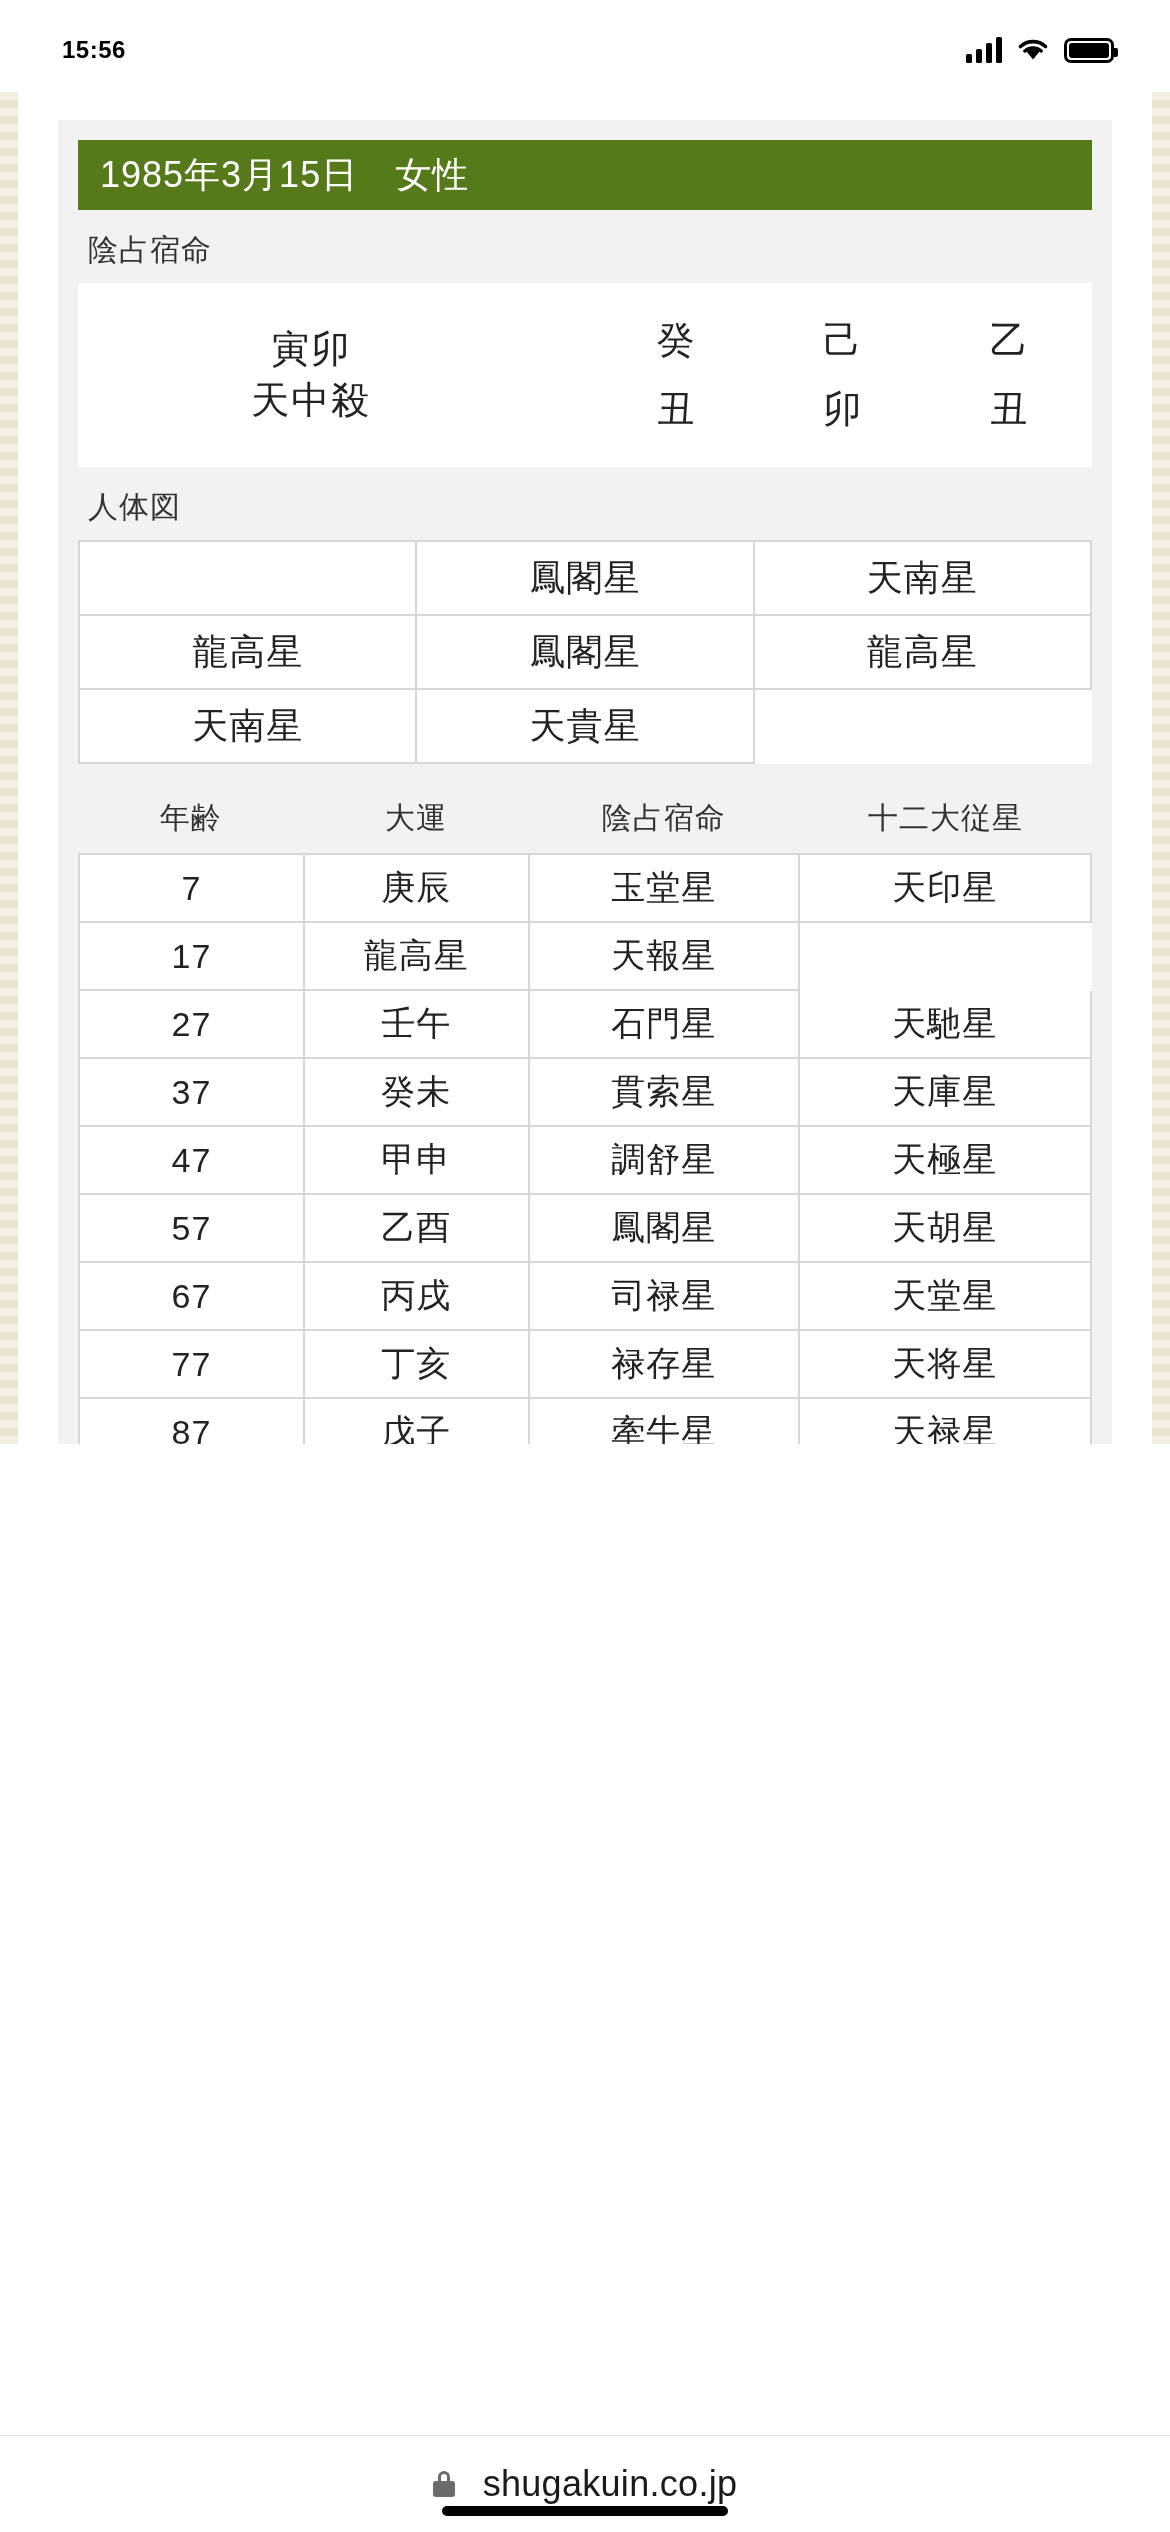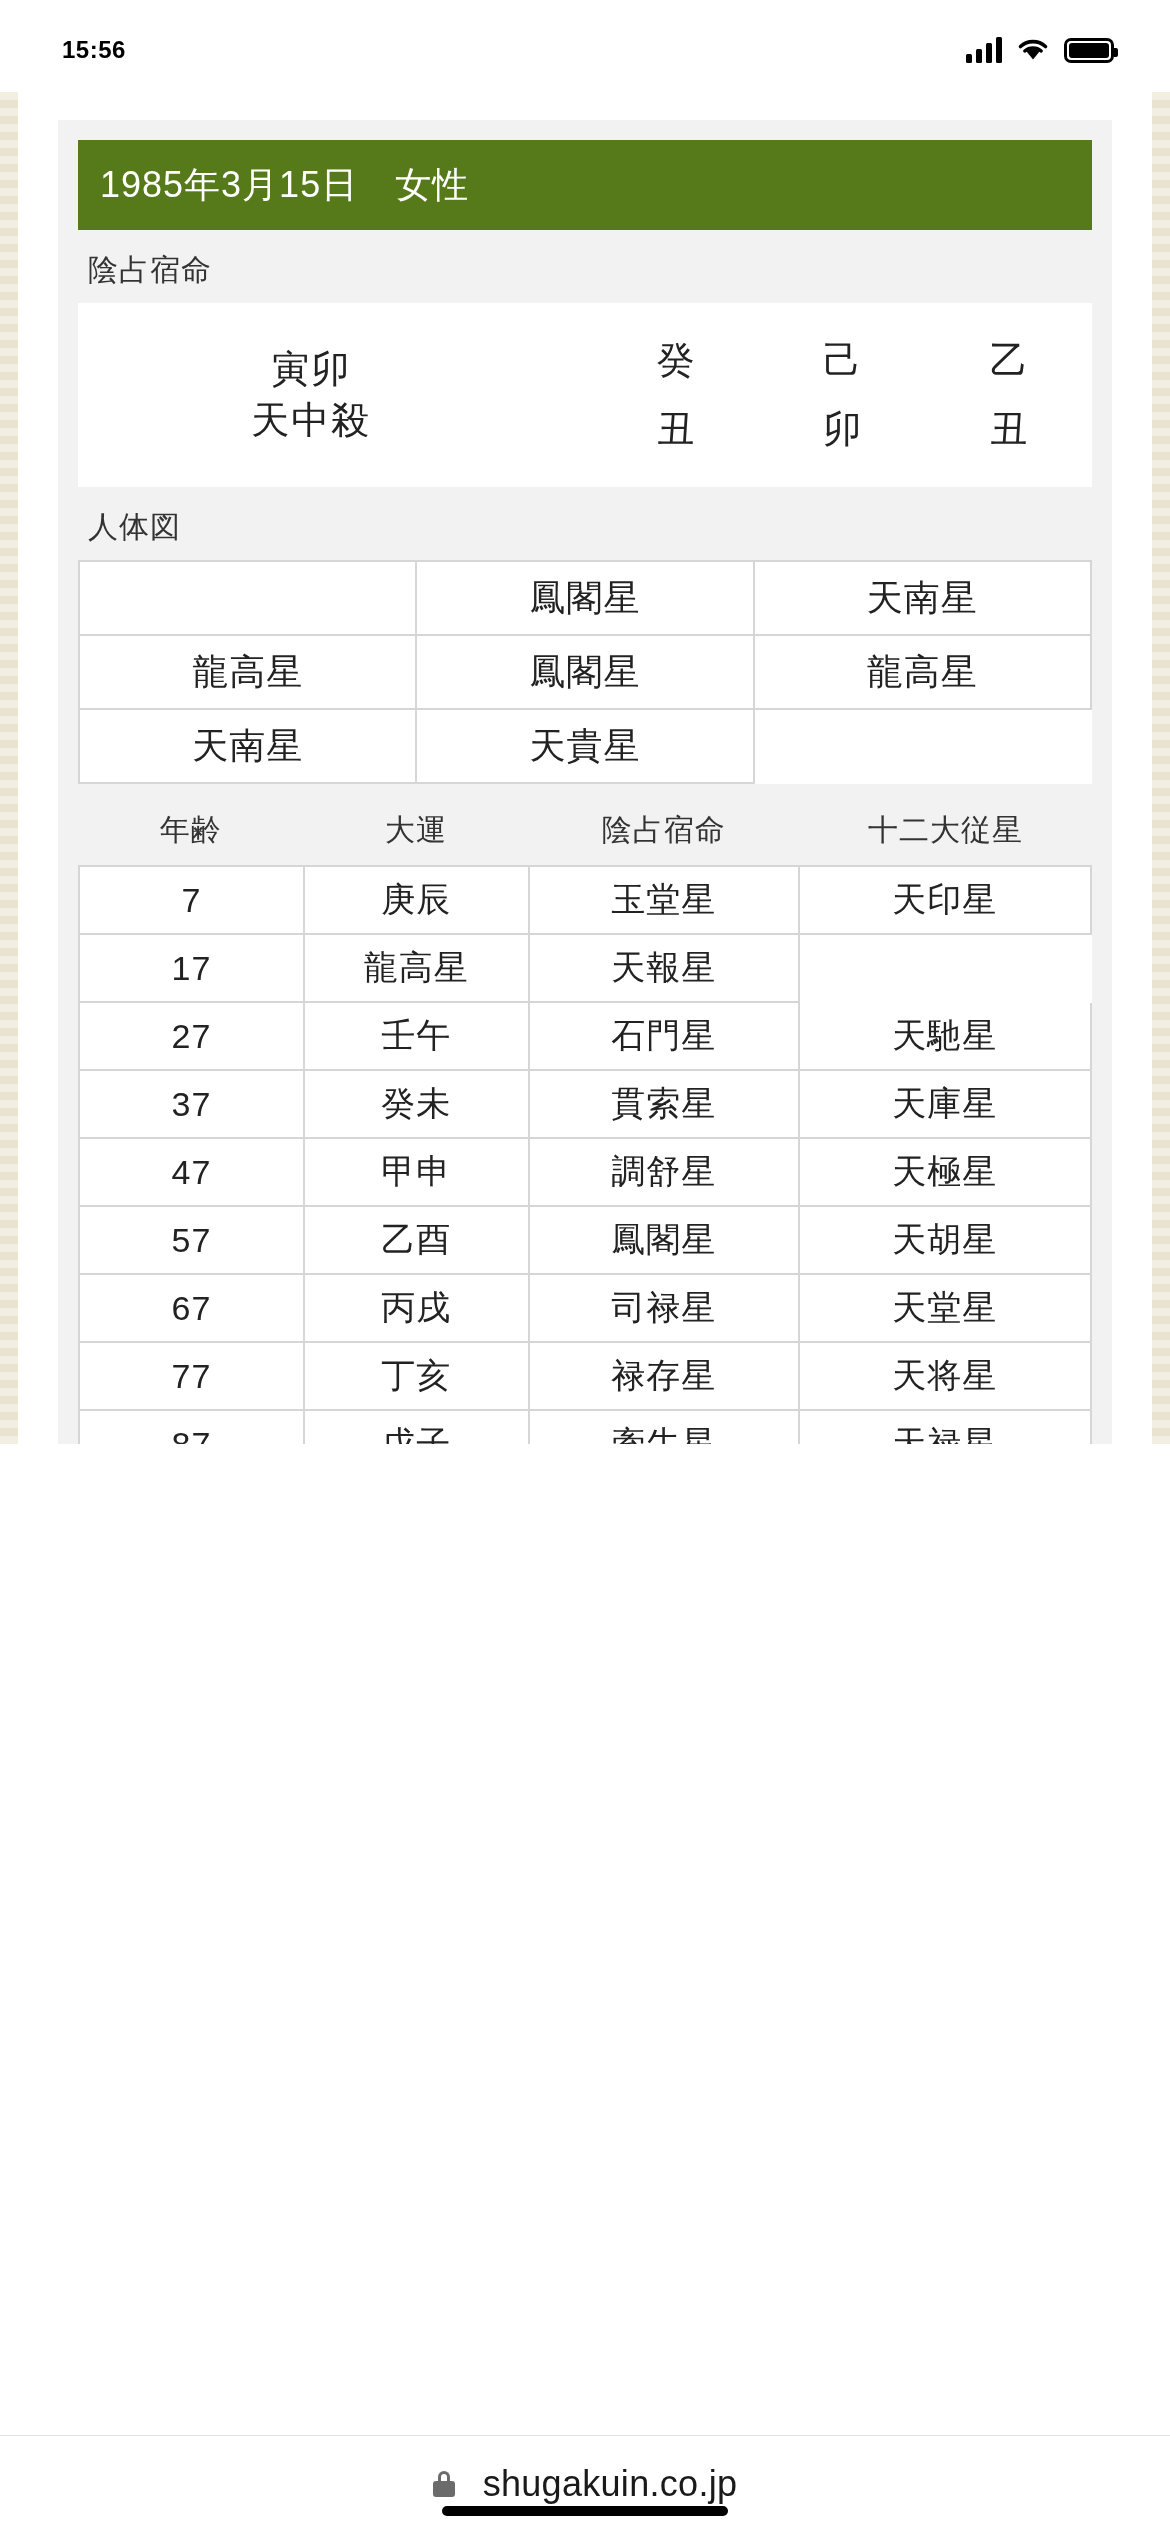--- a/index.html
+++ b/index.html
@@ -117,21 +117,21 @@
     background: #f2f2f2;
     padding: 20px 20px 22px 20px;
     box-sizing: border-box;
   }
 
   .title-bar {
     background: #56791a;
     color: #ffffff;
     font-size: 36px;
     line-height: 1;
-    padding: 27px 22px;
+    padding: 17px 22px;
     letter-spacing: 1px;
     white-space: pre;
   }
 
   .section-label {
     font-size: 30px;
     color: #333333;
     padding: 20px 4px 12px 10px;
     letter-spacing: 1px;
   }
@@ -180,21 +180,21 @@
     display: flex;
     align-items: center;
     justify-content: center;
     font-size: 36px;
     color: #222222;
     letter-spacing: 1px;
   }
 
   
   .age-table {
-    margin-top: 26px;
+    margin-top: 34px;
   }
   .age-head {
     display: grid;
     grid-template-columns: 1fr 1fr 1.2fr 1.3fr;
   }
   .age-head div {
     text-align: center;
     font-size: 30px;
     color: #333333;
     padding-bottom: 14px;

